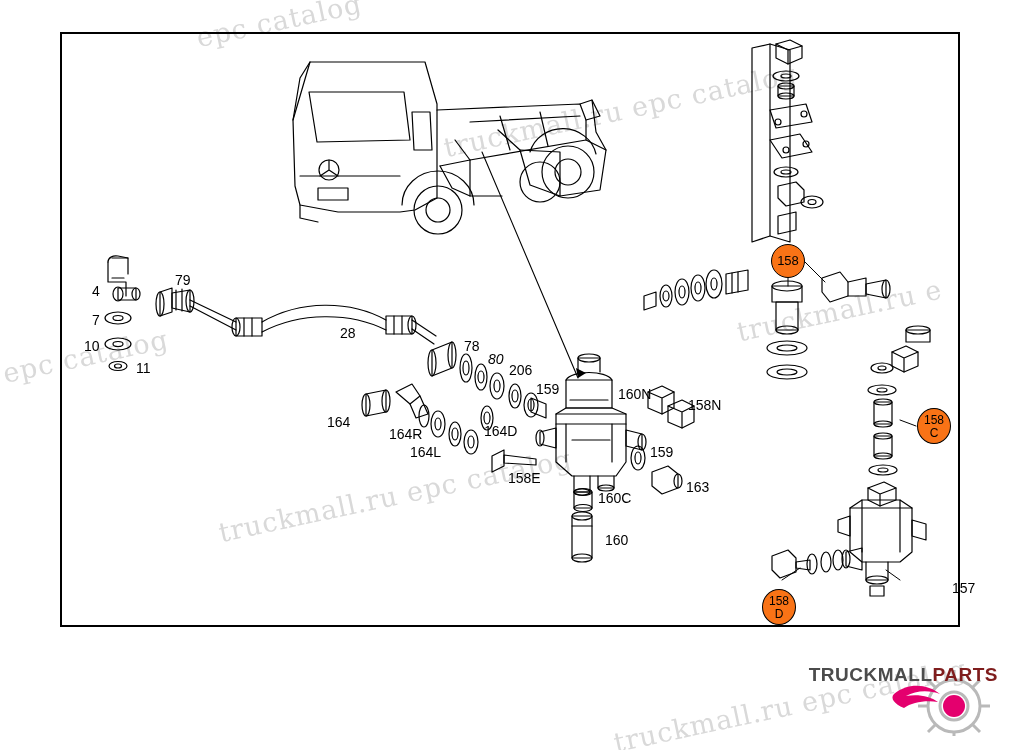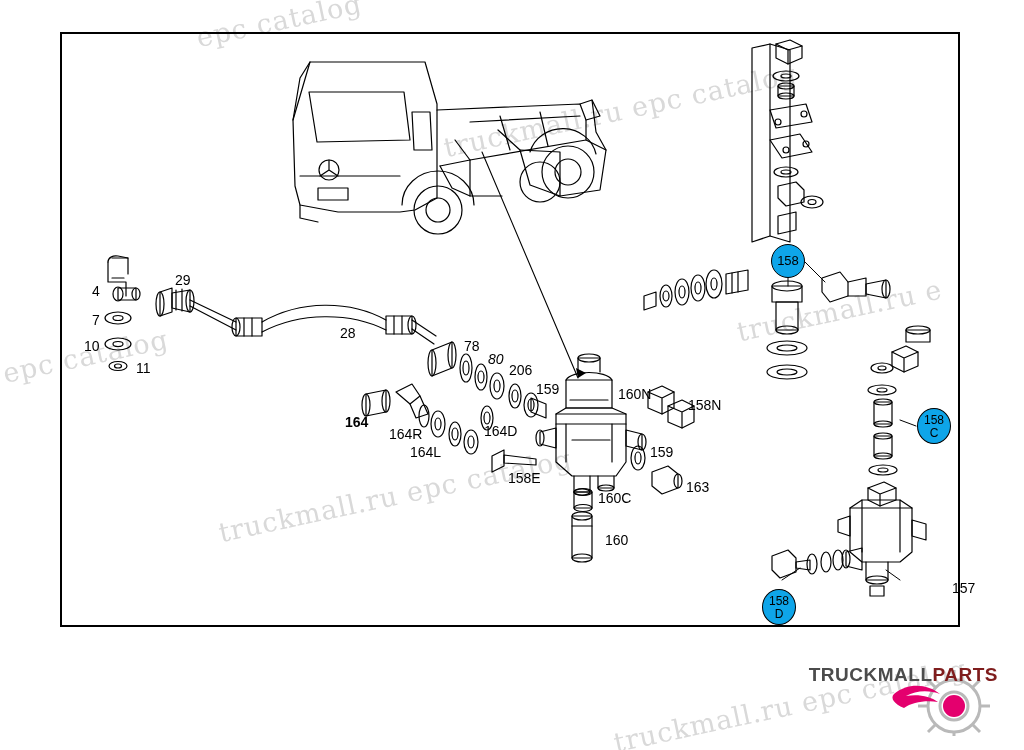--- a/index.html
+++ b/index.html
@@ -62,21 +62,21 @@
   .circ {
     position: absolute;
     border: 1.6px solid #000;
     border-radius: 50%;
     font-size: 13px;
     line-height: 1.05;
     display: flex;
     align-items: center;
     justify-content: center;
     text-align: center;
-    background: #0ea5e9;
+    background: #f97316;
     box-sizing: border-box;
   }
   .circ.two { font-size: 12px; padding-top: 1px; }
 
   svg.art {
     position: absolute;
     left: 0; top: 0;
     width: 1024px;
     height: 750px;
     pointer-events: none;
@@ -361,29 +361,29 @@
       <path d="M916 426 L900 420" stroke-width="1"></path>
       <path d="M782 580 L800 568" stroke-width="1"></path>
       <path d="M900 580 L886 570" stroke-width="1"></path>
     </g>
   </svg>
 
   <div class="lbl" style="left:92px;  top:283px;">4</div>
   <div class="lbl" style="left:92px;  top:312px;">7</div>
   <div class="lbl" style="left:84px;  top:338px;">10</div>
   <div class="lbl" style="left:136px; top:360px;">11</div>
-  <div class="lbl" style="left:175px; top:272px;">29</div>
+  <div class="lbl" style="left:175px; top:272px;">79</div>
   <div class="lbl" style="left:324px; top:325px;margin-left:16px;">28</div>
   <div class="lbl" style="left:464px; top:338px;">78</div>
   <div class="lbl" style="left:488px; top:351px;font-style:italic;">80</div>
   <div class="lbl" style="left:509px; top:362px;">206</div>
   <div class="lbl" style="left:536px; top:381px;">159</div>
   <div class="lbl" style="left:618px; top:386px;">160N</div>
   <div class="lbl" style="left:688px; top:397px;">158N</div>
-  <div class="lbl" style="left:345px; top:414px;font-weight:bold;">164</div>
+  <div class="lbl" style="left:327px; top:414px;">164</div>
   <div class="lbl" style="left:389px; top:426px;">164R</div>
   <div class="lbl" style="left:410px; top:444px;">164L</div>
   <div class="lbl" style="left:484px; top:423px;">164D</div>
   <div class="lbl" style="left:508px; top:470px;">158E</div>
   <div class="lbl" style="left:650px; top:444px;">159</div>
   <div class="lbl" style="left:686px; top:479px;">163</div>
   <div class="lbl" style="left:598px; top:490px;">160C</div>
   <div class="lbl" style="left:605px; top:532px;">160</div>
   <div class="lbl" style="left:952px; top:580px;">157</div>
 

